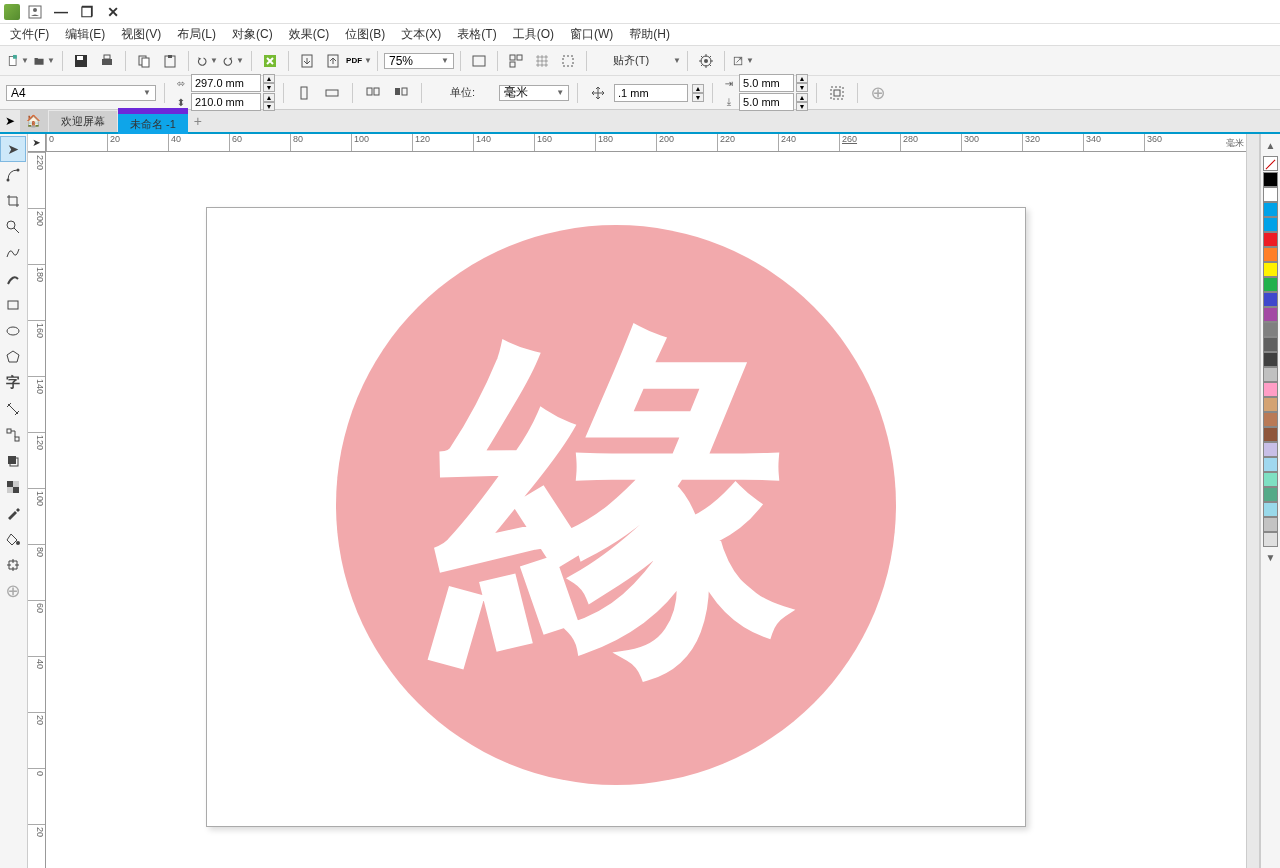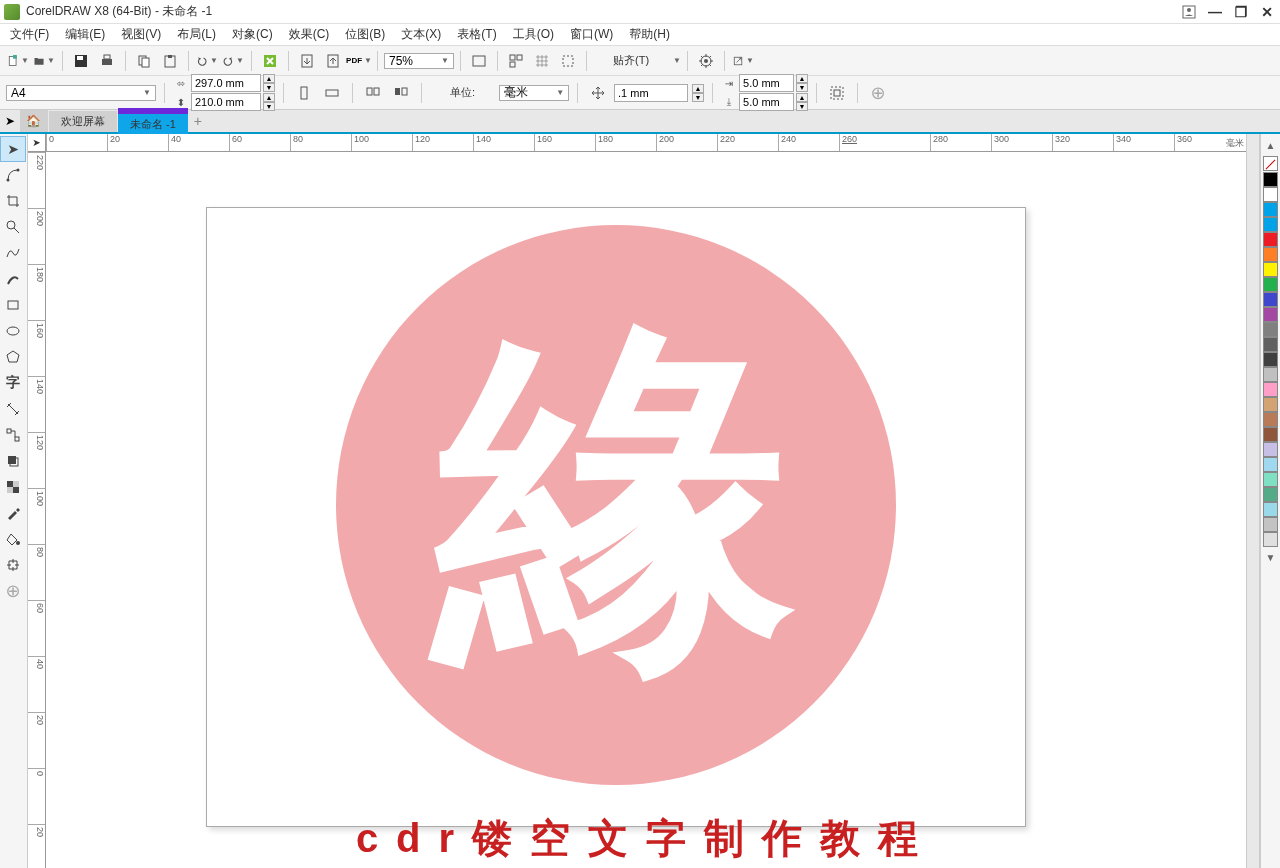--- a/index.html
+++ b/index.html
@@ -52,21 +52,20 @@
 .spin{width:12px;height:9px;font-size:7px;border:1px solid #aaa;background:#f0f0f0;text-align:center;cursor:pointer}
 svg{width:16px;height:16px}
 .scroll-ph{width:14px;background:#e8e8e8;border-left:1px solid #ccc;border-right:1px solid #ccc}
 .ruler-end{position:absolute;right:2px;top:3px;font-size:9px;color:#666}
 </style>
 </head>
 <body>
 
 <div class="titlebar">
   <div class="app-icon"></div>
-  <div class="title-text">CorelDRAW X8 (64-Bit) - 未命名 -1</div>
   <div class="title-ctrls">
     <div class="title-btn">
         <svg viewBox="0 0 16 16">
           <rect x="2" y="2" width="12" height="12" fill="none" stroke="#666"></rect>
           <circle cx="8" cy="6" r="2" fill="#666"></circle>
           <path d="M4 12 Q8 9 12 12" fill="#666"></path>
         </svg>
       </div>
     <div class="title-btn">—</div>
     <div class="title-btn">❐</div>
@@ -424,21 +423,21 @@
         <div class="ruler-tick" style="width: 61px;">80</div>
         <div class="ruler-tick" style="width: 61px;">100</div>
         <div class="ruler-tick" style="width: 61px;">120</div>
         <div class="ruler-tick" style="width: 61px;">140</div>
         <div class="ruler-tick" style="width: 61px;">160</div>
         <div class="ruler-tick" style="width: 61px;">180</div>
         <div class="ruler-tick" style="width: 61px;">200</div>
         <div class="ruler-tick" style="width: 61px;">220</div>
         <div class="ruler-tick" style="width: 61px;">240</div>
         <div class="ruler-tick" style="width: 61px; text-decoration: underline;">260</div>
-        <div class="ruler-tick" style="width: 61px; margin-left: 30px;">280</div>
+        <div class="ruler-tick" style="width: 61px;">280</div>
         <div class="ruler-tick" style="width: 61px;">300</div>
         <div class="ruler-tick" style="width: 61px;">320</div>
         <div class="ruler-tick" style="width: 61px;">340</div>
         <div class="ruler-tick" style="width: 61px;">360</div>
       </div>
     <div class="ruler-v" id="ruler-v">
         <div class="ruler-tick-v" style="height: 56px;">220</div>
         <div class="ruler-tick-v" style="height: 56px;">200</div>
         <div class="ruler-tick-v" style="height: 56px;">180</div>
         <div class="ruler-tick-v" style="height: 56px;">160</div>
@@ -451,21 +450,20 @@
         <div class="ruler-tick-v" style="height: 56px;">20</div>
         <div class="ruler-tick-v" style="height: 56px;">0</div>
         <div class="ruler-tick-v" style="height: 56px;">20</div>
       </div>
     <div class="canvas">
       <div class="page">
         <div class="pink-circle">
           <div class="yuan-char">緣</div>
         </div>
       </div>
-      <div class="caption">cdr镂空文字制作教程</div>
     </div>
   </div>
 
   <div class="scroll-ph"></div>
 
   <div class="color-palette">
     <div style="font-size:10px;color:#666;margin-bottom:4px">▲</div>
     <div class="color-swatch swatch-none"></div>
     <div id="palette-swatches">
         <div class="color-swatch" style="background: rgb(0, 0, 0);"></div>

